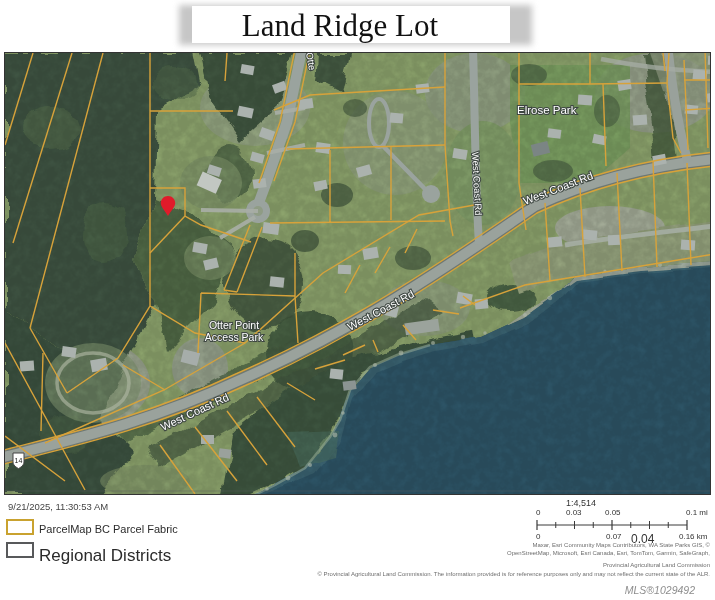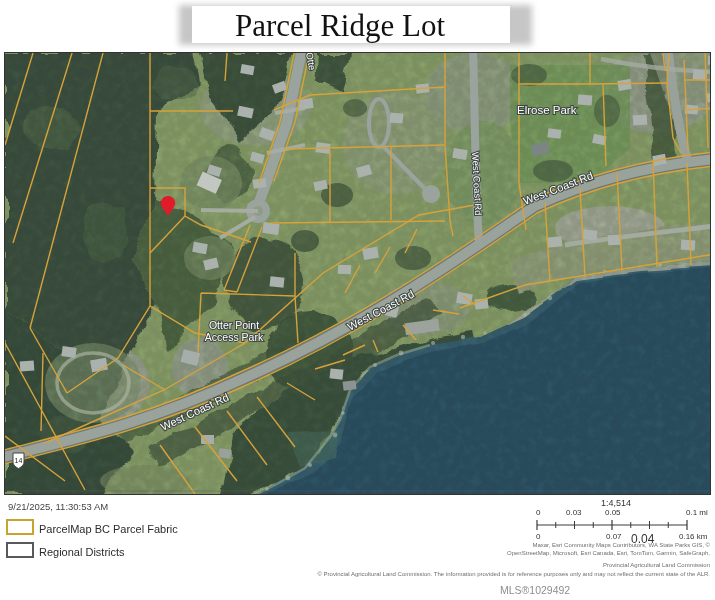--- a/index.html
+++ b/index.html
@@ -6,21 +6,21 @@
   body{font-family:"Liberation Sans",sans-serif;position:relative;}
   .abs{position:absolute;}
 </style>
 </head>
 <body>
 
 <div class="abs" style="left:179px;top:5px;width:353px;height:40px;background:#c6c6c6;filter:blur(3px);"></div>
 
 <div class="abs" style="left:192px;top:6px;width:318px;height:37px;background:#ffffff;"></div>
 
-<div class="abs" style="left:181px;top:6px;width:318px;height:37px;font-family:'Liberation Serif',serif;font-size:31px;color:#111;text-align:center;line-height:39px;">Parcel Ridge Lot</div>
+<div class="abs" style="left:181px;top:6px;width:318px;height:37px;font-family:'Liberation Serif',serif;font-size:31px;color:#111;text-align:center;line-height:39px;">Land Ridge Lot</div>
 
 <div class="abs" style="left:4px;top:52px;width:707px;height:443px;background:#8fa878;border:1.5px solid #333333;box-sizing:border-box;">
 <svg width="705" height="441" viewBox="0 0 705 441">
   <defs>
     <filter id="noise" x="0" y="0" width="100%" height="100%">
       <feTurbulence type="fractalNoise" baseFrequency="0.12" numOctaves="3" seed="7" result="t"></feTurbulence>
       <feColorMatrix in="t" type="matrix" values="0 0 0 0 0  0 0 0 0 0  0 0 0 0 0  0.6 0.6 0.6 0 0" result="a"></feColorMatrix>
       <feComposite operator="in" in="a" in2="SourceGraphic"></feComposite>
     </filter>
       <filter id="noise3" x="0" y="0" width="100%" height="100%">
@@ -319,23 +319,23 @@
 </div>
 
 <div class="abs" style="left:8px;top:501px;font-size:9.5px;color:#454545;">9/21/2025, 11:30:53 AM</div>
 
 <div class="abs" style="left:6px;top:519px;width:24px;height:12px;background:#fff;border:2px solid #c9a22f;"></div>
 
 <div class="abs" style="left:39px;top:523px;font-size:11px;color:#2b2b2b;">ParcelMap BC Parcel Fabric</div>
 
 <div class="abs" style="left:6px;top:542px;width:24px;height:12px;background:#fff;border:2px solid #58595b;"></div>
 
-<div class="abs" style="left:39px;top:546px;font-size:11px;color:#2b2b2b;">Regional Districts</div>
-
-<div class="abs" style="left:566px;top:498px;width:100px;text-align:center;font-size:9px;color:#333;">1:4,514</div>
+<div class="abs" style="left:39px;top:546px;font-size:17px;color:#2b2b2b;">Regional Districts</div>
+
+<div class="abs" style="left:566px;top:498px;width:100px;font-size:9px;color:#333;">1:4,514</div>
 
 <div class="abs" style="left:536px;top:508px;font-size:8px;color:#333;">0</div>
 <div class="abs" style="left:566px;top:508px;font-size:8px;color:#333;">0.03</div>
 <div class="abs" style="left:605px;top:508px;font-size:8px;color:#333;text-align:right;">0.05</div>
 <div class="abs" style="left:686px;top:508px;font-size:8px;color:#333;">0.1 mi</div>
 
 <svg class="abs" style="left:535px;top:518px;" width="178" height="14" viewBox="0 0 178 14">
   <line x1="2" y1="7" x2="152" y2="7" stroke="#3a3a3a" stroke-width="1"></line>
   <line x1="2" y1="2" x2="2" y2="12" stroke="#3a3a3a" stroke-width="1.2"></line>
   <line x1="20.75" y1="4" x2="20.75" y2="10" stroke="#3a3a3a" stroke-width="1"></line>
@@ -352,13 +352,13 @@
 <div class="abs" style="left:583px;top:532px;font-size:12px;color:#333;margin-left:48px;">0.04</div>
 <div class="abs" style="left:606px;top:532px;font-size:8px;color:#333;">0.07</div>
 <div class="abs" style="left:679px;top:532px;font-size:8px;color:#333;">0.16 km</div>
 
 <div class="abs" style="left:400px;top:542px;width:310px;text-align:right;font-size:6px;line-height:7.5px;color:#6e6e6e;">Maxar, Esri Community Maps Contributors, WA State Parks GIS, ©<br>OpenStreetMap, Microsoft, Esri Canada, Esri, TomTom, Garmin, SafeGraph,</div>
 
 <div class="abs" style="left:400px;top:562px;width:310px;text-align:right;font-size:6px;color:#6e6e6e;">Provincial Agricultural Land Commission</div>
 
 <div class="abs" style="left:300px;top:571px;width:410px;text-align:right;font-size:6px;color:#6e6e6e;">© Provincial Agricultural Land Commission. The information provided is for reference purposes only and may not reflect the current state of the ALR.</div>
 
-<div class="abs" style="left:500px;top:584px;width:207px;font-size:10.5px;color:#8e8e8e;">MLS®1029492</div>
+<div class="abs" style="left:488px;top:584px;width:207px;text-align:right;font-size:10.5px;color:#8e8e8e;font-style:italic;">MLS®1029492</div>
 
 </body></html>

